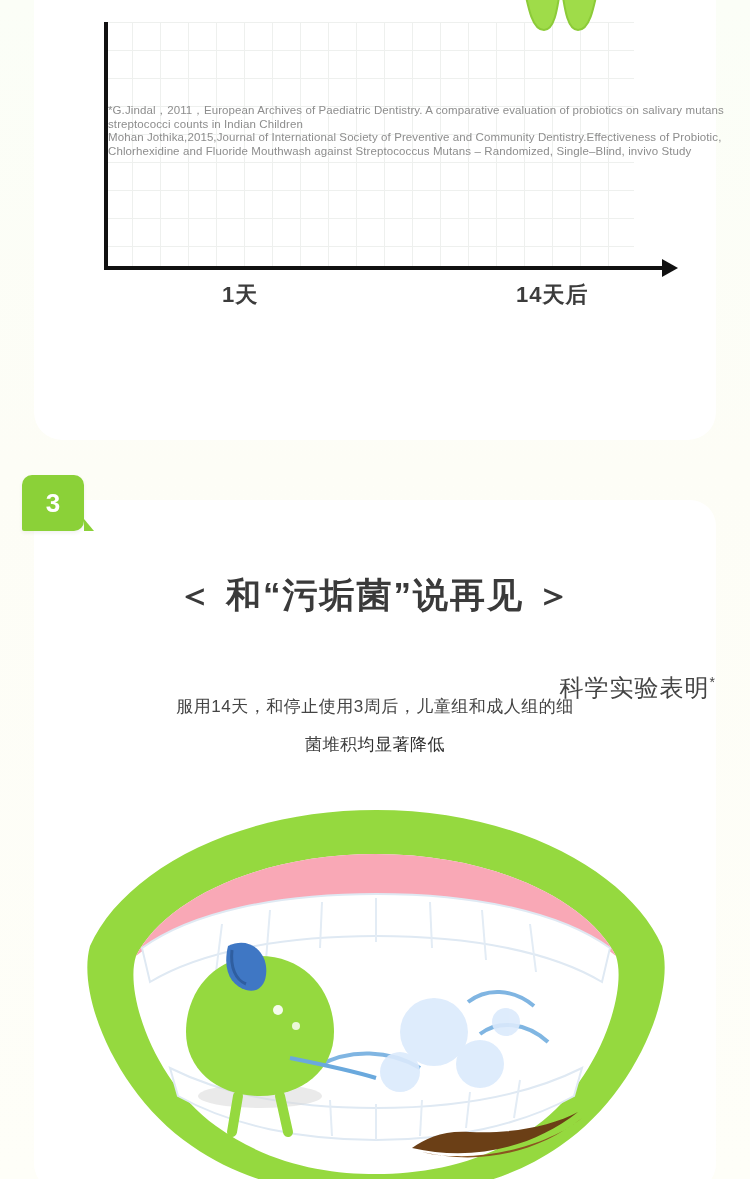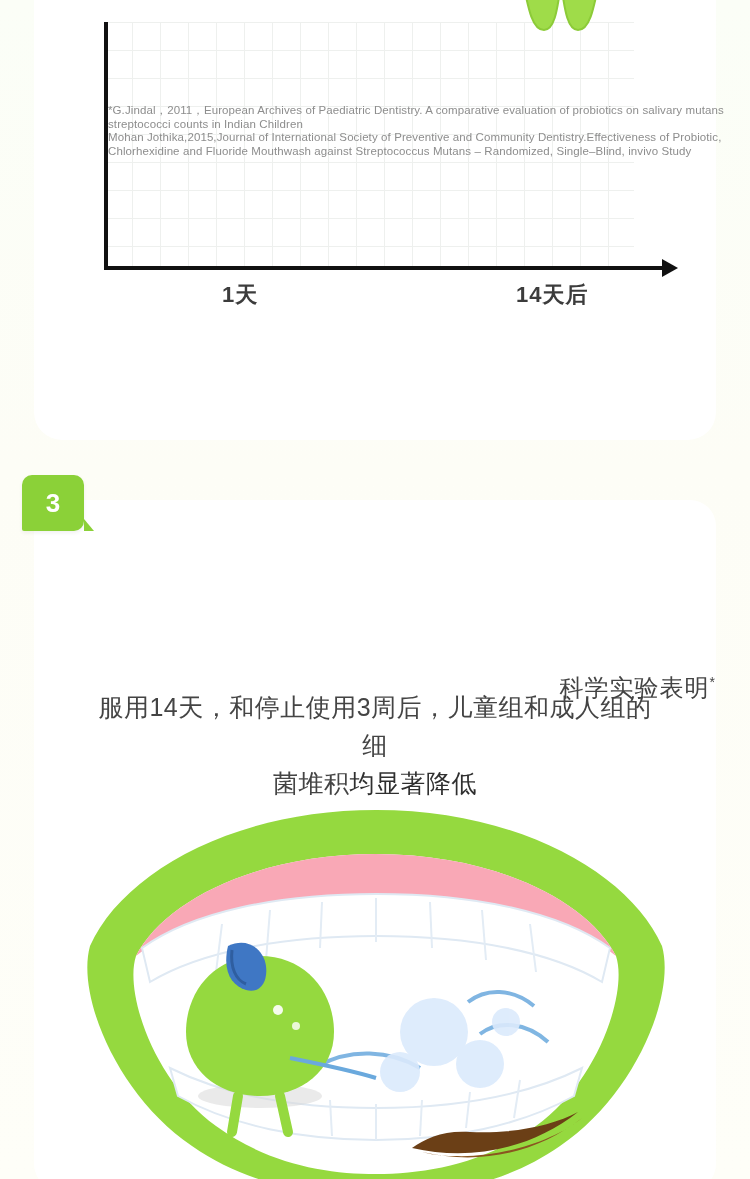--- a/index.html
+++ b/index.html
@@ -146,21 +146,21 @@
     color: #444;
     letter-spacing: 1px;
     margin-top: 12px;
   }
   .s3-sub sup { font-size: 14px; }
   .s3-desc {
     position: absolute;
     left: 60px; top: 188px;
     width: 562px;
     text-align: center;
-    font-size: 25px;
+    font-size: 17px;
     line-height: 38px;
     color: #444;
     letter-spacing: .5px;
   }
   .s3-desc b { font-weight: 400; color: #2f2f2f; }
 
   .mouth {
     position: absolute;
     left: 48px;
     top: 296px;
@@ -204,20 +204,21 @@
     </div>
 
     <div class="refs" style="white-space:pre-wrap;">*G.Jindal，2011，European Archives of Paediatric Dentistry. A comparative evaluation of probiotics on salivary mutans streptococci counts in Indian Children
 Mohan Jothika,2015,Journal of International Society of Preventive and Community Dentistry.Effectiveness of Probiotic, Chlorhexidine and Fluoride Mouthwash against Streptococcus Mutans – Randomized, Single–Blind, invivo Study</div>
   </div>
 
   <div class="badge">3</div>
 
   <div class="section3">
 
+    <div class="s3-title">＜ 和“污垢菌”说再见 ＞</div>
 
     <div class="s3-sub">
       <span>科学实验表明</span><sup>*</sup>
     </div>
 
     <div class="s3-desc">
       <span>服用14天，和停止使用3周后，儿童组和成人组的细</span><br>
       <span>菌堆积</span><b>均显著降低</b>
     </div>
 

